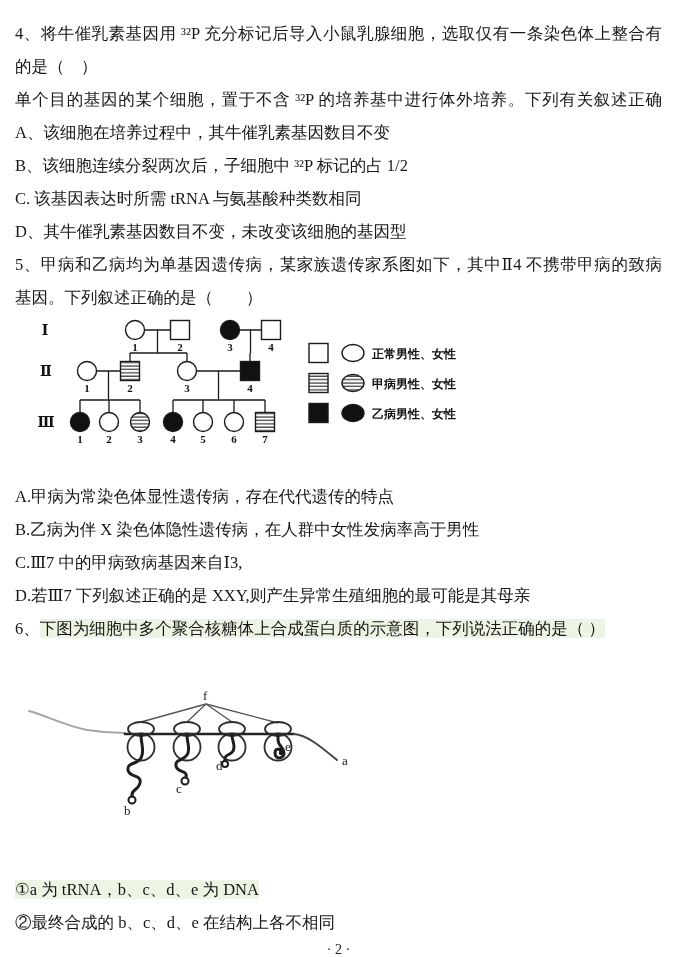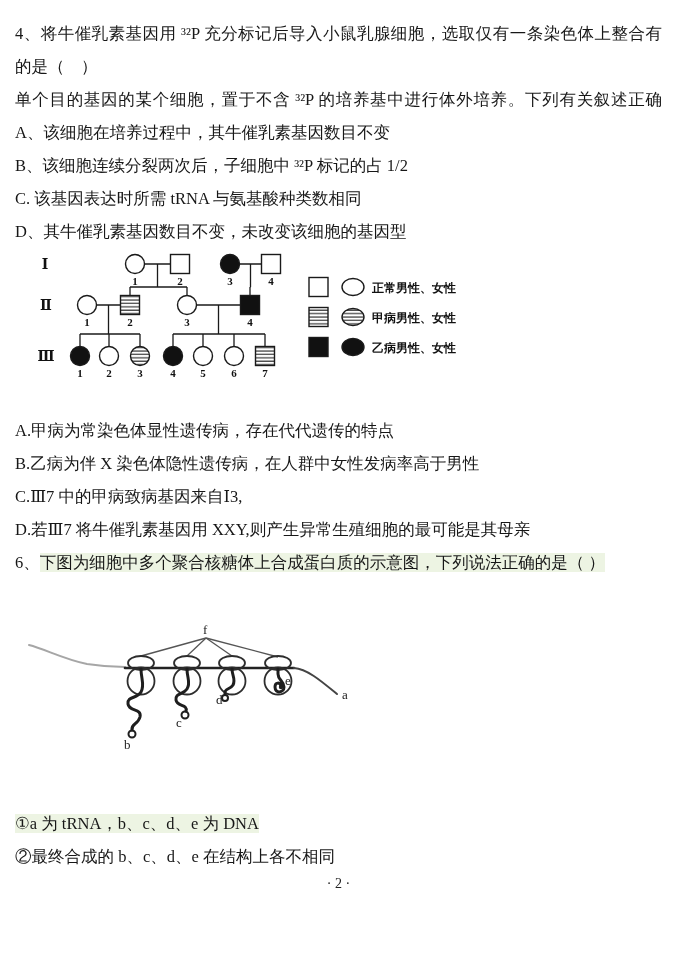--- a/index.html
+++ b/index.html
@@ -45,20 +45,22 @@
     <div class="tline fill">4、将牛催乳素基因用 ³²P 充分标记后导入小鼠乳腺细胞，选取仅有一条染色体上整合有</div>
     <div class="tline">的是（　）</div>
     <div class="tline fill">单个目的基因的某个细胞，置于不含 ³²P 的培养基中进行体外培养。下列有关叙述正确</div>
     <div class="tline">A、该细胞在培养过程中，其牛催乳素基因数目不变</div>
     <div class="tline">B、该细胞连续分裂两次后，子细胞中 ³²P 标记的占 1/2</div>
     <div class="tline">C.  该基因表达时所需 tRNA 与氨基酸种类数相同</div>
     <div class="tline">D、其牛催乳素基因数目不变，未改变该细胞的基因型</div>
   </section>
 
   <section>
+    <div class="tline fill">5、甲病和乙病均为单基因遗传病，某家族遗传家系图如下，其中Ⅱ4 不携带甲病的致病</div>
+    <div class="tline">基因。下列叙述正确的是（　　）</div>
 
     <figure class="pedigree">
       <svg id="pedigree-svg" width="660" height="142" viewBox="0 0 660 142">
         <defs>
           <pattern id="hatch" width="4" height="3.4" patternUnits="userSpaceOnUse">
             <rect x="0" y="0" width="4" height="3.4" fill="#ffffff"></rect>
             <line x1="0" y1="1" x2="4" y2="1" stroke="#222" stroke-width="1.1"></line>
           </pattern>
         </defs>
 
@@ -125,21 +127,21 @@
           <text x="357" y="73.5" class="pleg">甲病男性、女性</text>
           <rect x="294" y="89.5" width="19" height="19" fill="#111" class="psym"></rect>
           <ellipse cx="338" cy="99" rx="11" ry="8.5" fill="#111" class="psym"></ellipse>
           <text x="357" y="103.5" class="pleg">乙病男性、女性</text>
         </svg>
     </figure>
 
     <div class="tline" style="margin-top:24px">A.甲病为常染色体显性遗传病，存在代代遗传的特点</div>
     <div class="tline">B.乙病为伴 X 染色体隐性遗传病，在人群中女性发病率高于男性</div>
     <div class="tline">C.Ⅲ7 中的甲病致病基因来自Ⅰ3,</div>
-    <div class="tline">D.若Ⅲ7 将牛催乳素基因用 XXY,则产生异常生殖细胞的最可能是其母亲</div>
+    <div class="tline">D.若Ⅲ7 下列叙述正确的是 XXY,则产生异常生殖细胞的最可能是其母亲</div>
   </section>
 
   <section>
     <div class="tline"><span>6、</span><span class="hl">下图为细胞中多个聚合核糖体上合成蛋白质的示意图，下列说法正确的是（ ）</span></div>
 
     <figure class="polysome">
       <svg width="420" height="198" viewBox="0 0 420 198">
 
         <path class="fan" d="M191,37 L126,55"></path>
         <path class="fan" d="M191,37 L172,55"></path>

